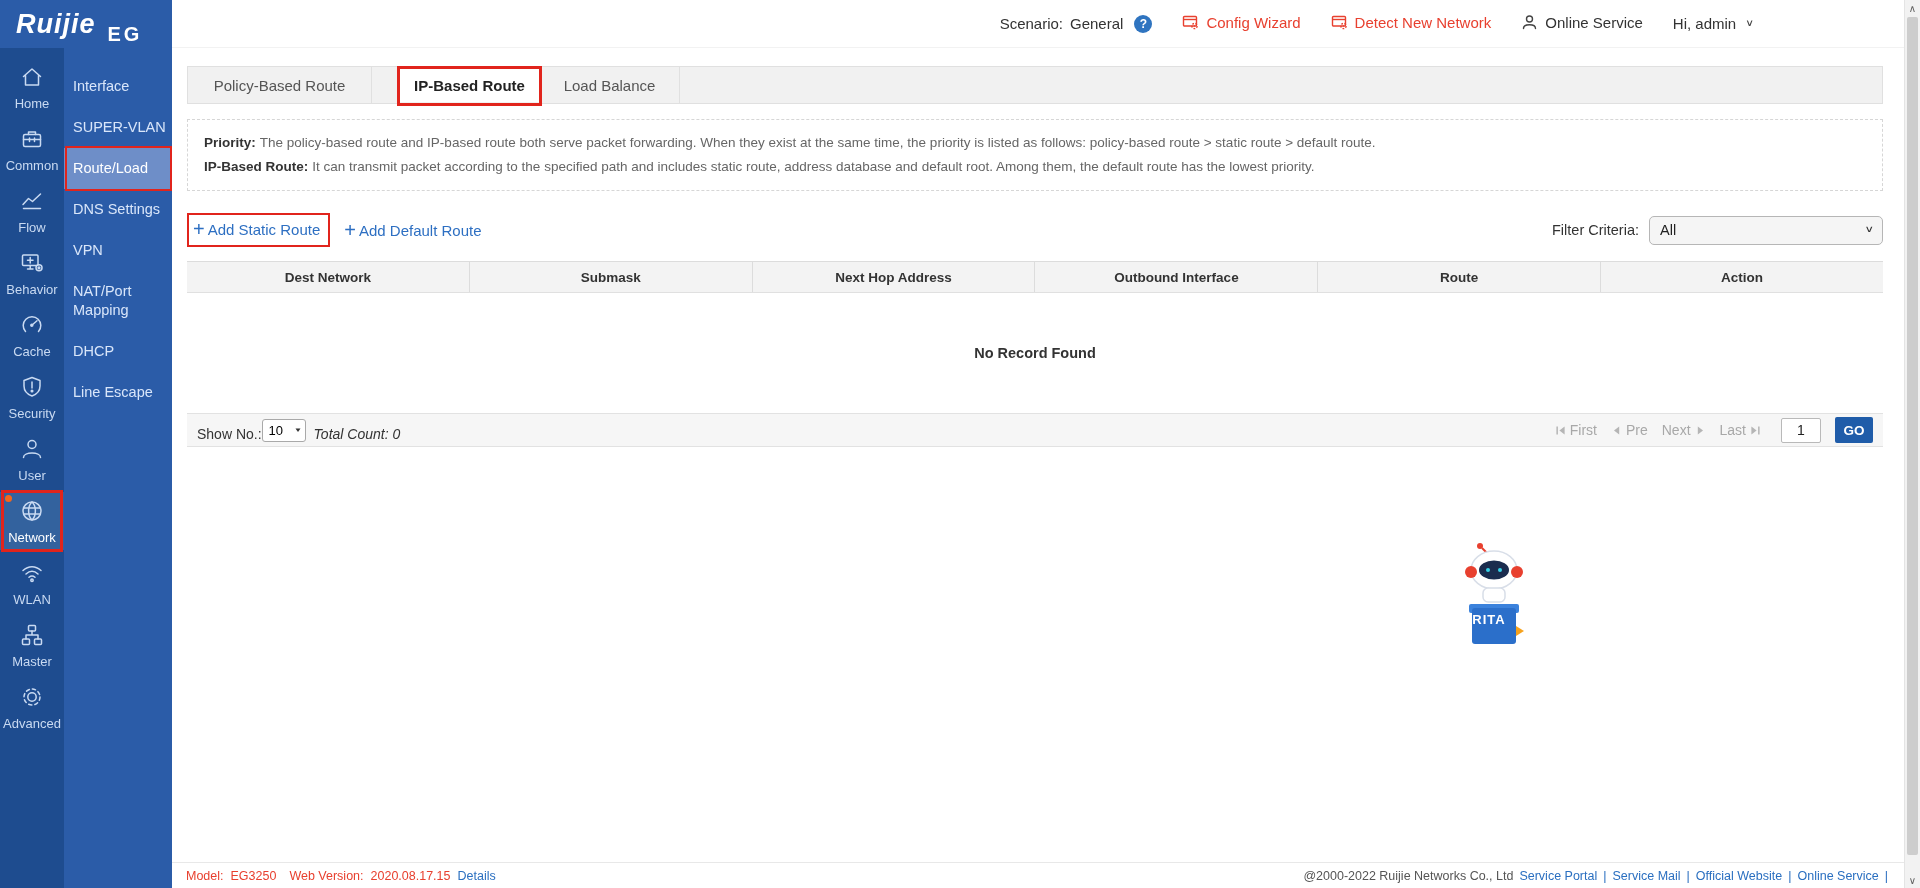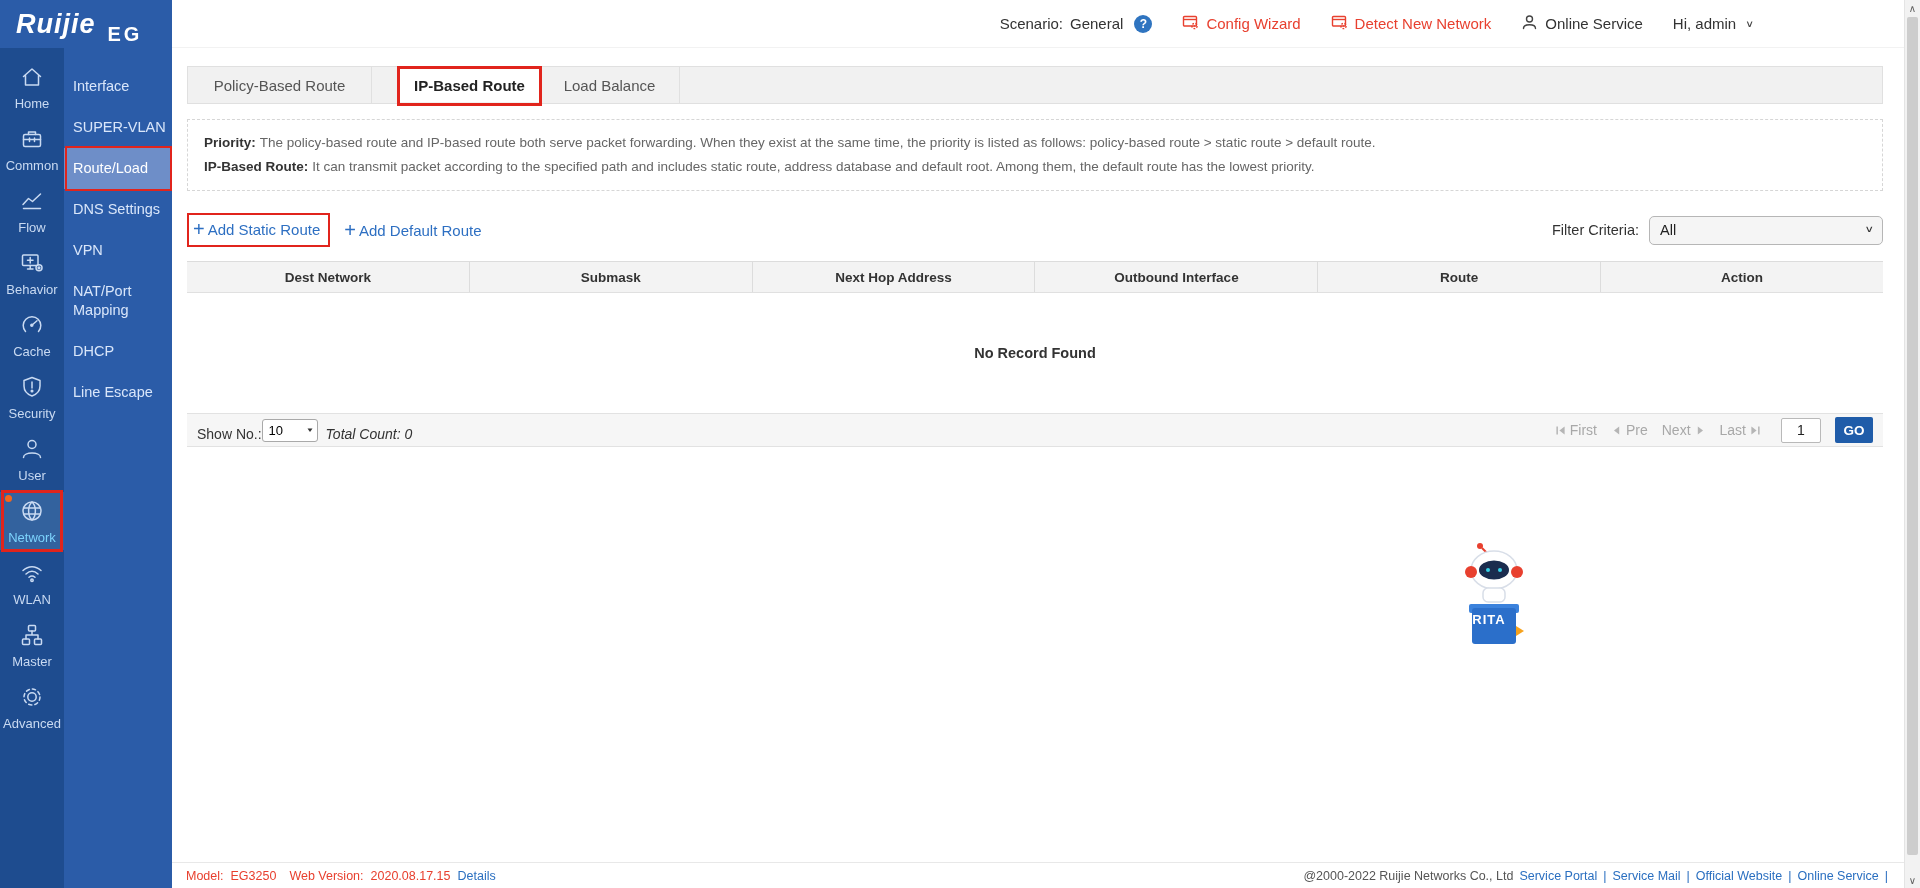--- a/index.html
+++ b/index.html
@@ -10,34 +10,34 @@
   
   .logo { position:absolute; left:0; top:0; width:172px; height:48px; background:#2b5ca8;
           display:flex; align-items:center; padding-left:16px; color:#fff; }
   .logo .brand { font-size:27px; font-weight:bold; font-style:italic; letter-spacing:1px; }
   .logo .prod { font-size:20px; font-weight:600; letter-spacing:3px; margin-left:12px; margin-top:20px; }
 
   
   .topbar { position:absolute; left:172px; top:0; right:16px; height:48px; background:#fff;
             display:flex; align-items:center; justify-content:flex-end; gap:30px; padding-right:150px;
             font-size:15px; color:#333; border-bottom:1px solid #f2f2f2; }
-  .tb-item { display:flex; align-items:center; gap:7px; white-space:nowrap; cursor:pointer; }
+  .tb-item { display:flex; gap:7px; white-space:nowrap; cursor:pointer; }
   .tb-item.red { color:#e8402f; }
   .help { width:18px; height:18px; border-radius:50%; background:#2f74c0; color:#fff; font-size:12px;
           font-weight:bold; display:inline-flex; align-items:center; justify-content:center; margin-left:4px; }
   .chev { font-size:12px; color:#444; margin-left:2px; transform:scaleY(.8); display:inline-block; }
 
   
   .iconbar { position:absolute; left:0; top:48px; width:64px; bottom:0; background:#1e4c8f;
              display:flex; flex-direction:column; align-items:stretch; padding-top:10px; }
   .nav-item { position:relative; height:58px; margin-bottom:4px; display:flex; flex-direction:column;
               align-items:center; justify-content:center; color:#c9daf2; font-size:13px; cursor:pointer; }
   .nav-item svg { stroke:#c9daf2; fill:none; stroke-width:1.5; stroke-linecap:round; stroke-linejoin:round; }
   .nav-item .lbl { margin-top:3px; }
-  .nav-item.selected { background:#33629e; color:#7dd3fc; }
+  .nav-item.selected { background:#33629e; color:#ffffff; }
   .nav-annotation { position:absolute; left:1px; right:1px; top:-2px; bottom:-2px;
                     border:3px solid #e1241c; pointer-events:none; }
   .nav-dot { position:absolute; left:5px; top:3px; width:7px; height:7px; border-radius:50%; background:#f2661e; }
 
   
   .submenu { position:absolute; left:64px; top:48px; width:108px; bottom:0; background:#2b5ca8;
              padding-top:18px; }
   .sub-item { position:relative; color:#d9e6fa; font-size:14.5px; padding:11px 4px 11px 9px;
               line-height:19px; cursor:pointer; }
   .sub-item.selected { background:#6e8ec8; color:#fff; }
@@ -82,21 +82,21 @@
   .grid-header { display:flex; background:#f3f3f3; border-top:1px solid #dcdcdc; border-bottom:1px solid #e0e0e0; height:32px; }
   .col { flex:1; display:flex; align-items:center; justify-content:center; font-size:13.5px;
          font-weight:bold; color:#333; border-right:1px solid #dcdcdc; }
   .col:last-child { border-right:none; }
   .grid-body { height:120px; display:flex; align-items:center; justify-content:center; }
   .empty-text { font-size:14.5px; font-weight:bold; color:#333; }
 
   .pagebar { height:34px; background:#f6f6f6; border-top:1px solid #e2e2e2; border-bottom:1px solid #e2e2e2;
              display:flex; align-items:center; justify-content:space-between; padding:0 10px 0 10px; font-size:14px; }
   .pb-left { display:flex; align-items:flex-end; gap:0; color:#333; }
-  select.show-select { appearance:none; -webkit-appearance:none; width:56px; height:23px; border:1px solid #a9a9a9;
+  select.show-select { appearance:none; -webkit-appearance:none; width:44px; height:23px; border:1px solid #a9a9a9;
         border-radius:3px; background:#fff; font-size:13px; padding:0 14px 0 6px; font-family:inherit; }
   .selwrap.show-wrap .sel-chev { right:5px; font-size:10px; }
   .total { margin-left:8px;font-style:italic; }
   .pb-right { display:flex; align-items:center; gap:14px; color:#a8a8a8; }
   .pg-btn { display:flex; align-items:center; gap:4px; cursor:pointer; }
   .pg-btn svg { fill:#b5b5b5; stroke:none; }
   .page-input { width:40px; height:25px; border:1px solid #b9b9b9; border-radius:2px; text-align:center;
                 font-size:14px; color:#222; margin-left:6px; font-family:inherit; }
   .go-btn { width:38px; height:26px; background:#1f5ca9; color:#fff; border:none; border-radius:2px;
             font-size:13.5px; font-weight:bold; cursor:pointer; font-family:inherit; }

